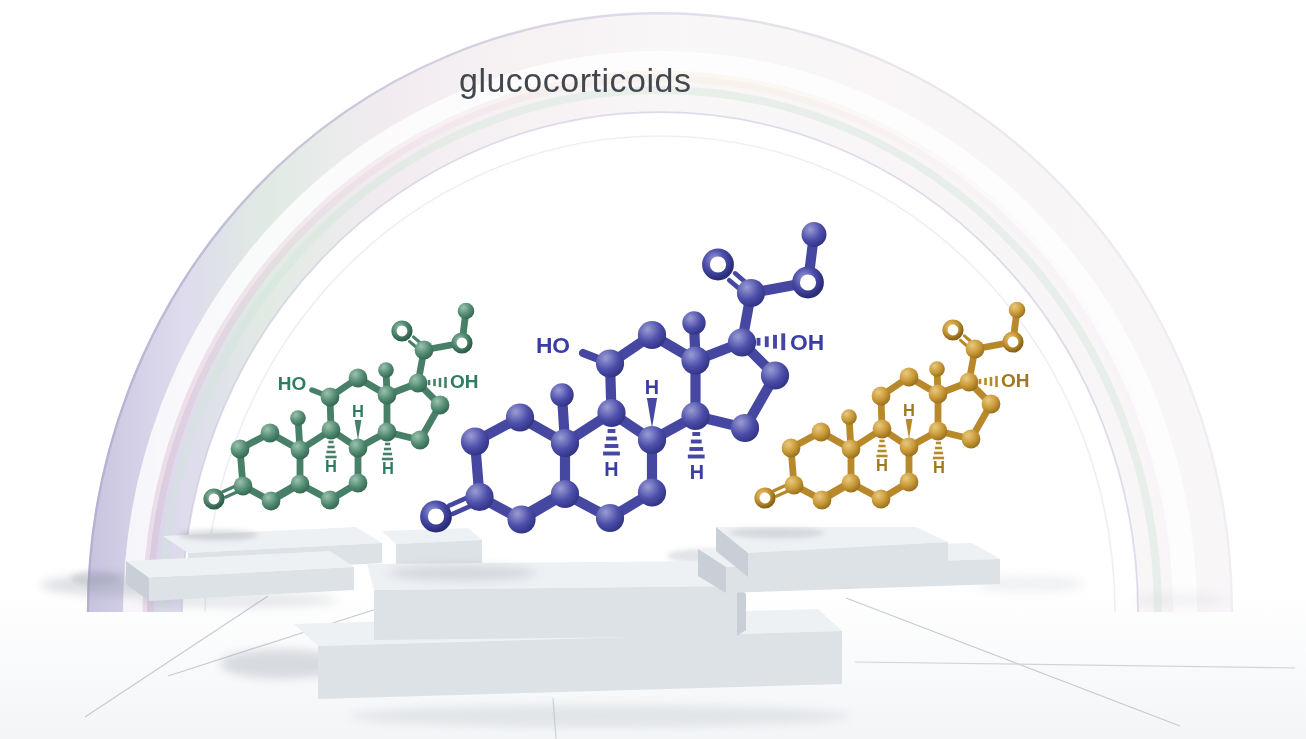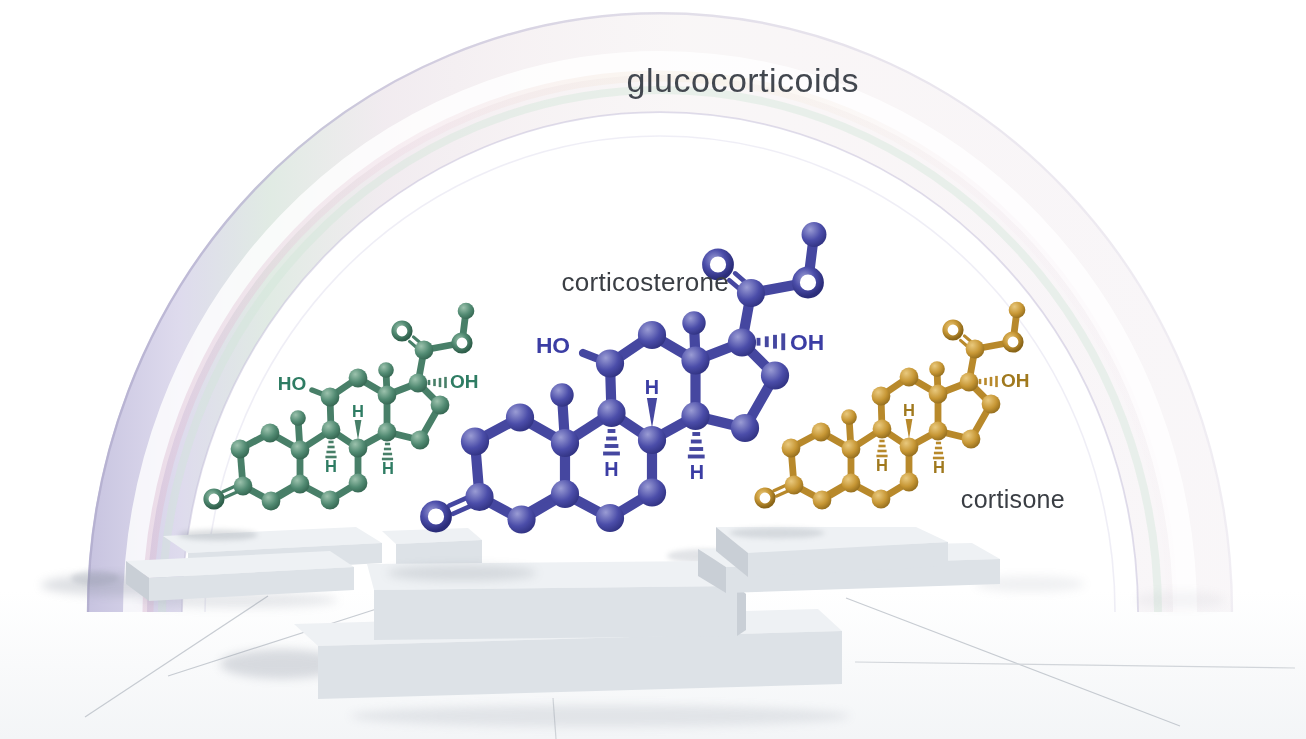--- a/index.html
+++ b/index.html
@@ -2,21 +2,21 @@
 <html><head>
 <meta charset="utf-8">
 <style>
   html,body{margin:0;padding:0;background:#fff;}
   .stage{
     position:relative;width:1306px;height:739px;overflow:hidden;
     background:linear-gradient(180deg,#ffffff 0%,#ffffff 80%,#f3f5f7 100%);
     font-family:"Liberation Sans",sans-serif;
   }
   .stage svg{position:absolute;left:0;top:0;}
-  .label{position:absolute;text-align:right;color:#3a3e44;letter-spacing:.3px;line-height:1.1;}
+  .label{position:absolute;text-align:left;color:#3a3e44;letter-spacing:.3px;line-height:1.1;}
   .title{left:459px;top:62px;width:400px;font-size:34px;color:#42474f;letter-spacing:.5px;}
   .name-0{left:250px;top:337px;width:170px;font-size:23px;}
   .name-1{left:469px;top:268px;width:260px;font-size:26px;}
   .name-2{left:895px;top:486px;width:170px;font-size:25px;}
 </style>
 </head>
 <body>
 
 <div class="stage">
 
@@ -381,16 +381,14 @@
         <g fill="#a0791e" font-family="&quot;Liberation Sans&quot;,sans-serif" font-weight="bold" text-anchor="middle">
           <text x="250" y="88" font-size="19" text-anchor="start">OH</text>
           <text x="158" y="117" font-size="16.5">H</text>
           <text x="131" y="172" font-size="16.5">H</text>
           <text x="188" y="174" font-size="16.5">H</text>
         </g>
       </g>
 </svg>
 
 <div class="label title">glucocorticoids</div>
-<div class="label name-1">corticosterone</div>
-<div class="label name-2">cortisone</div>
 
 </div>
 
 </body></html>

